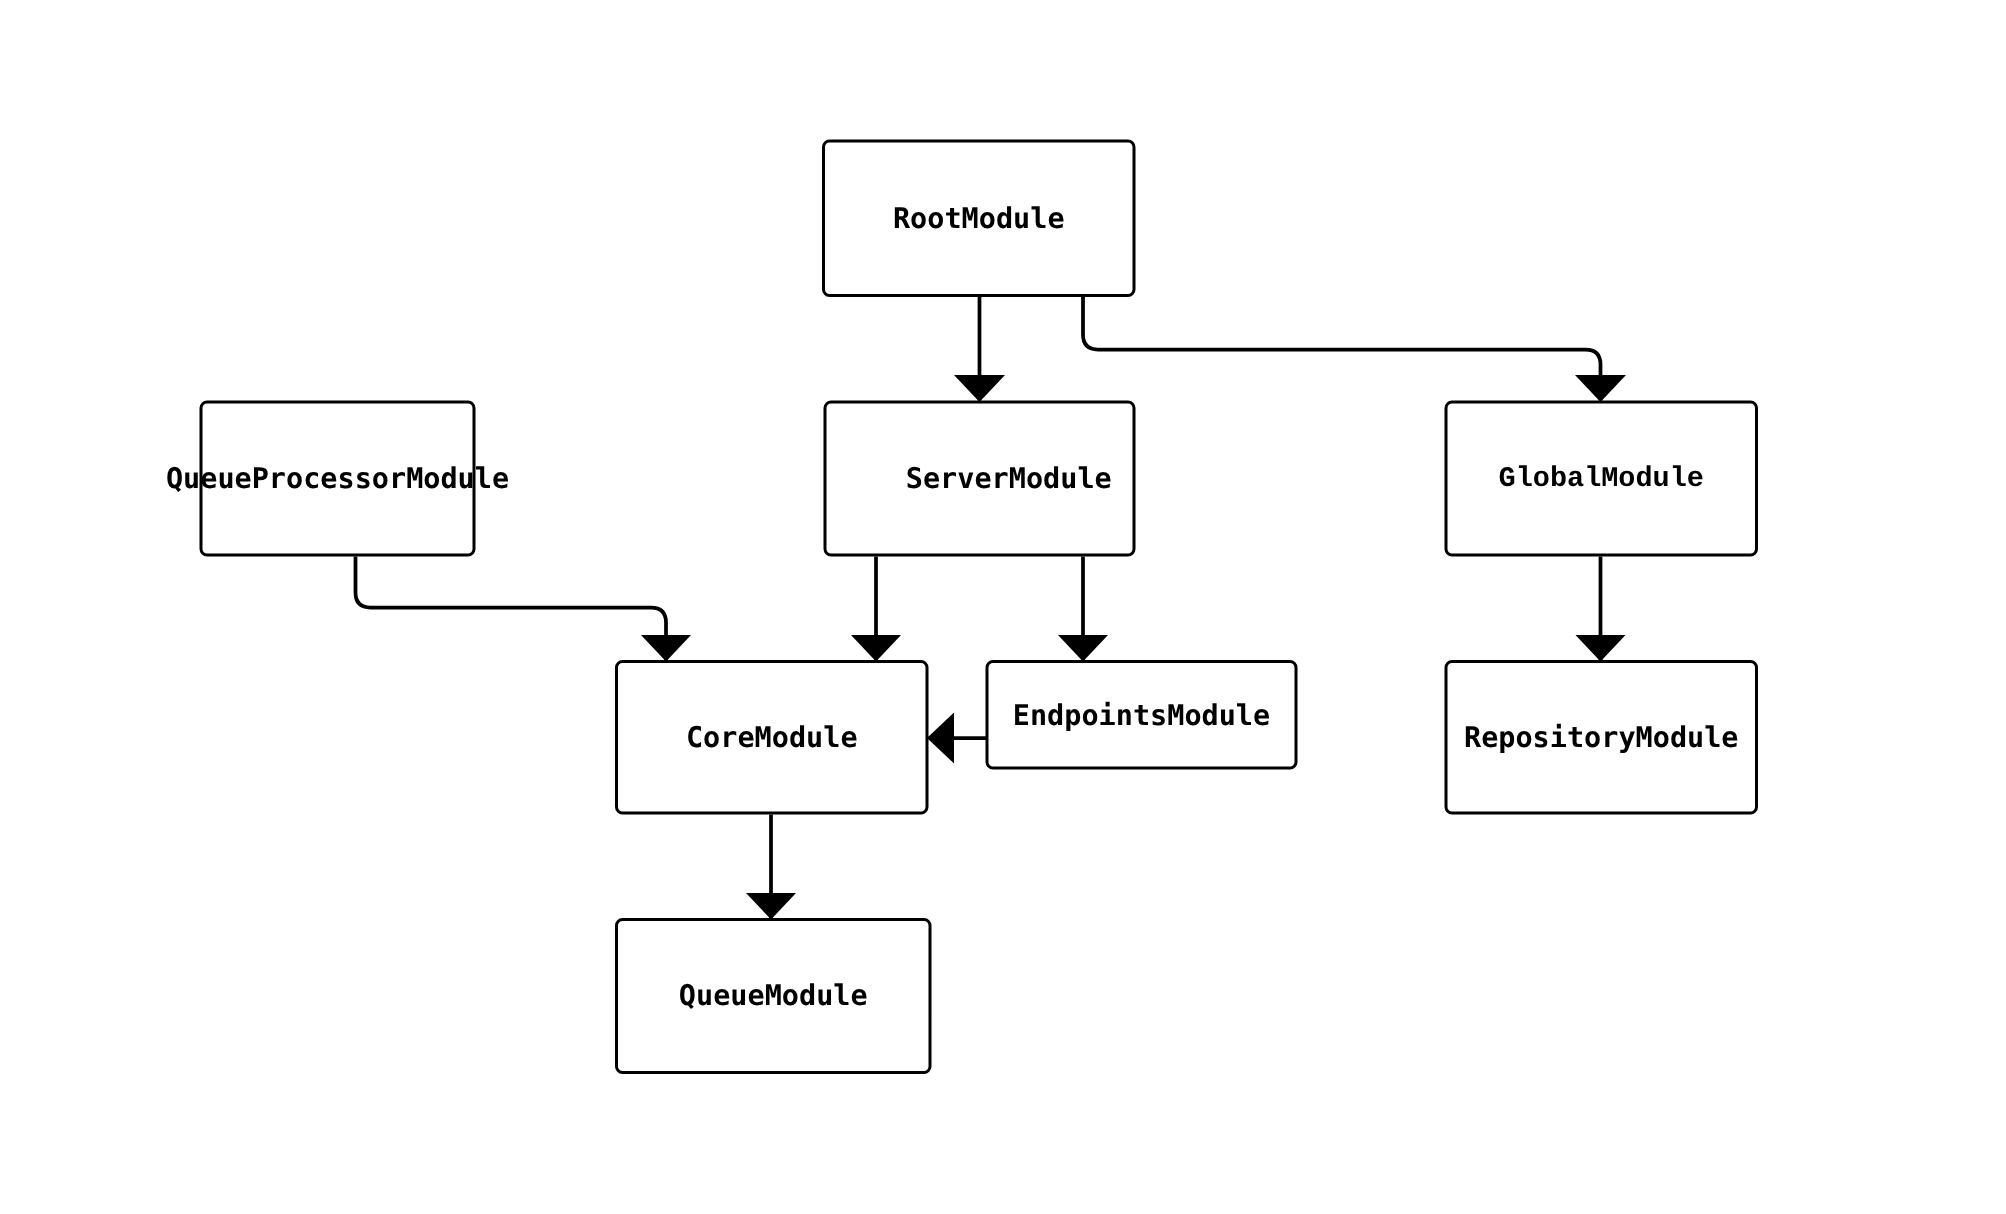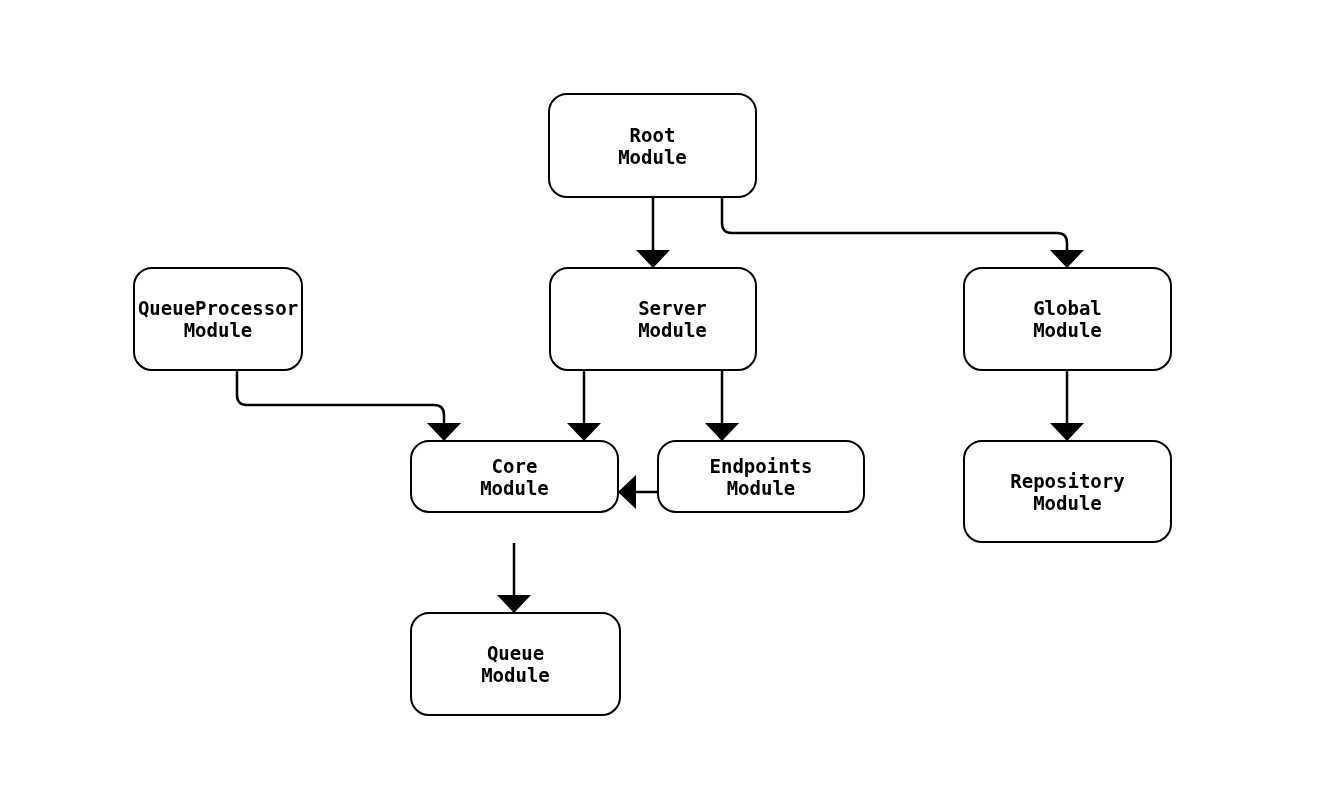--- a/index.html
+++ b/index.html
@@ -27,23 +27,22 @@
   }
   .edge-layer marker path {
     fill: var(--stroke, #000000);
     stroke: none;
   }
   .node {
     position: absolute;
     box-sizing: border-box;
     background: var(--node-fill, #ffffff);
     border: 2.5px solid var(--stroke, #000000);
-    border-radius: 19px;
+    border-radius: 5px;
     display: flex;
-    flex-direction: column;
     align-items: center;
     justify-content: center;
     text-align: center;
     font-weight: bold;
     font-size: 19px;
     line-height: 22px;
     color: var(--text, #000000);
   }
   .node-line { display: block; white-space: pre; }
 </style>
@@ -66,36 +65,36 @@
       <path d="M 1067 371 L 1067 440" class="edge" marker-end="url(#arrow)"></path>
       <path d="M 687 492 L 619 492" class="edge" marker-end="url(#arrow)"></path>
       <path d="M 514 543 L 514 612" class="edge" marker-end="url(#arrow)"></path>
     </svg>
 
   <div class="node" style="left: 548px; top: 93px; width: 209px; height: 105px;">
     <span class="node-line">Root</span>
     <span class="node-line">Module</span>
   </div>
 
-  <div class="node" style="left: 133px; top: 267px; width: 170px; height: 104px;">
+  <div class="node" style="left: 133px; top: 267px; width: 184px; height: 104px;">
     <span class="node-line">QueueProcessor</span>
     <span class="node-line">Module</span>
   </div>
 
   <div class="node" style="left: 549px; top: 267px; width: 208px; height: 104px; padding-left: 39px;">
     <span class="node-line">Server</span>
     <span class="node-line">Module</span>
   </div>
 
-  <div class="node" style="left: 963px; top: 267px; width: 209px; height: 104px;">
+  <div class="node" style="left: 963px; top: 267px; width: 209px; height: 104px; font-family: Liberation Mono, monospace;">
     <span class="node-line">Global</span>
     <span class="node-line">Module</span>
   </div>
 
-  <div class="node" style="left: 410px; top: 440px; width: 209px; height: 73px;">
+  <div class="node" style="left: 410px; top: 440px; width: 209px; height: 103px;">
     <span class="node-line">Core</span>
     <span class="node-line">Module</span>
   </div>
 
   <div class="node" style="left: 657px; top: 440px; width: 208px; height: 73px;">
     <span class="node-line">Endpoints</span>
     <span class="node-line">Module</span>
   </div>
 
   <div class="node" style="left: 963px; top: 440px; width: 209px; height: 103px;">

